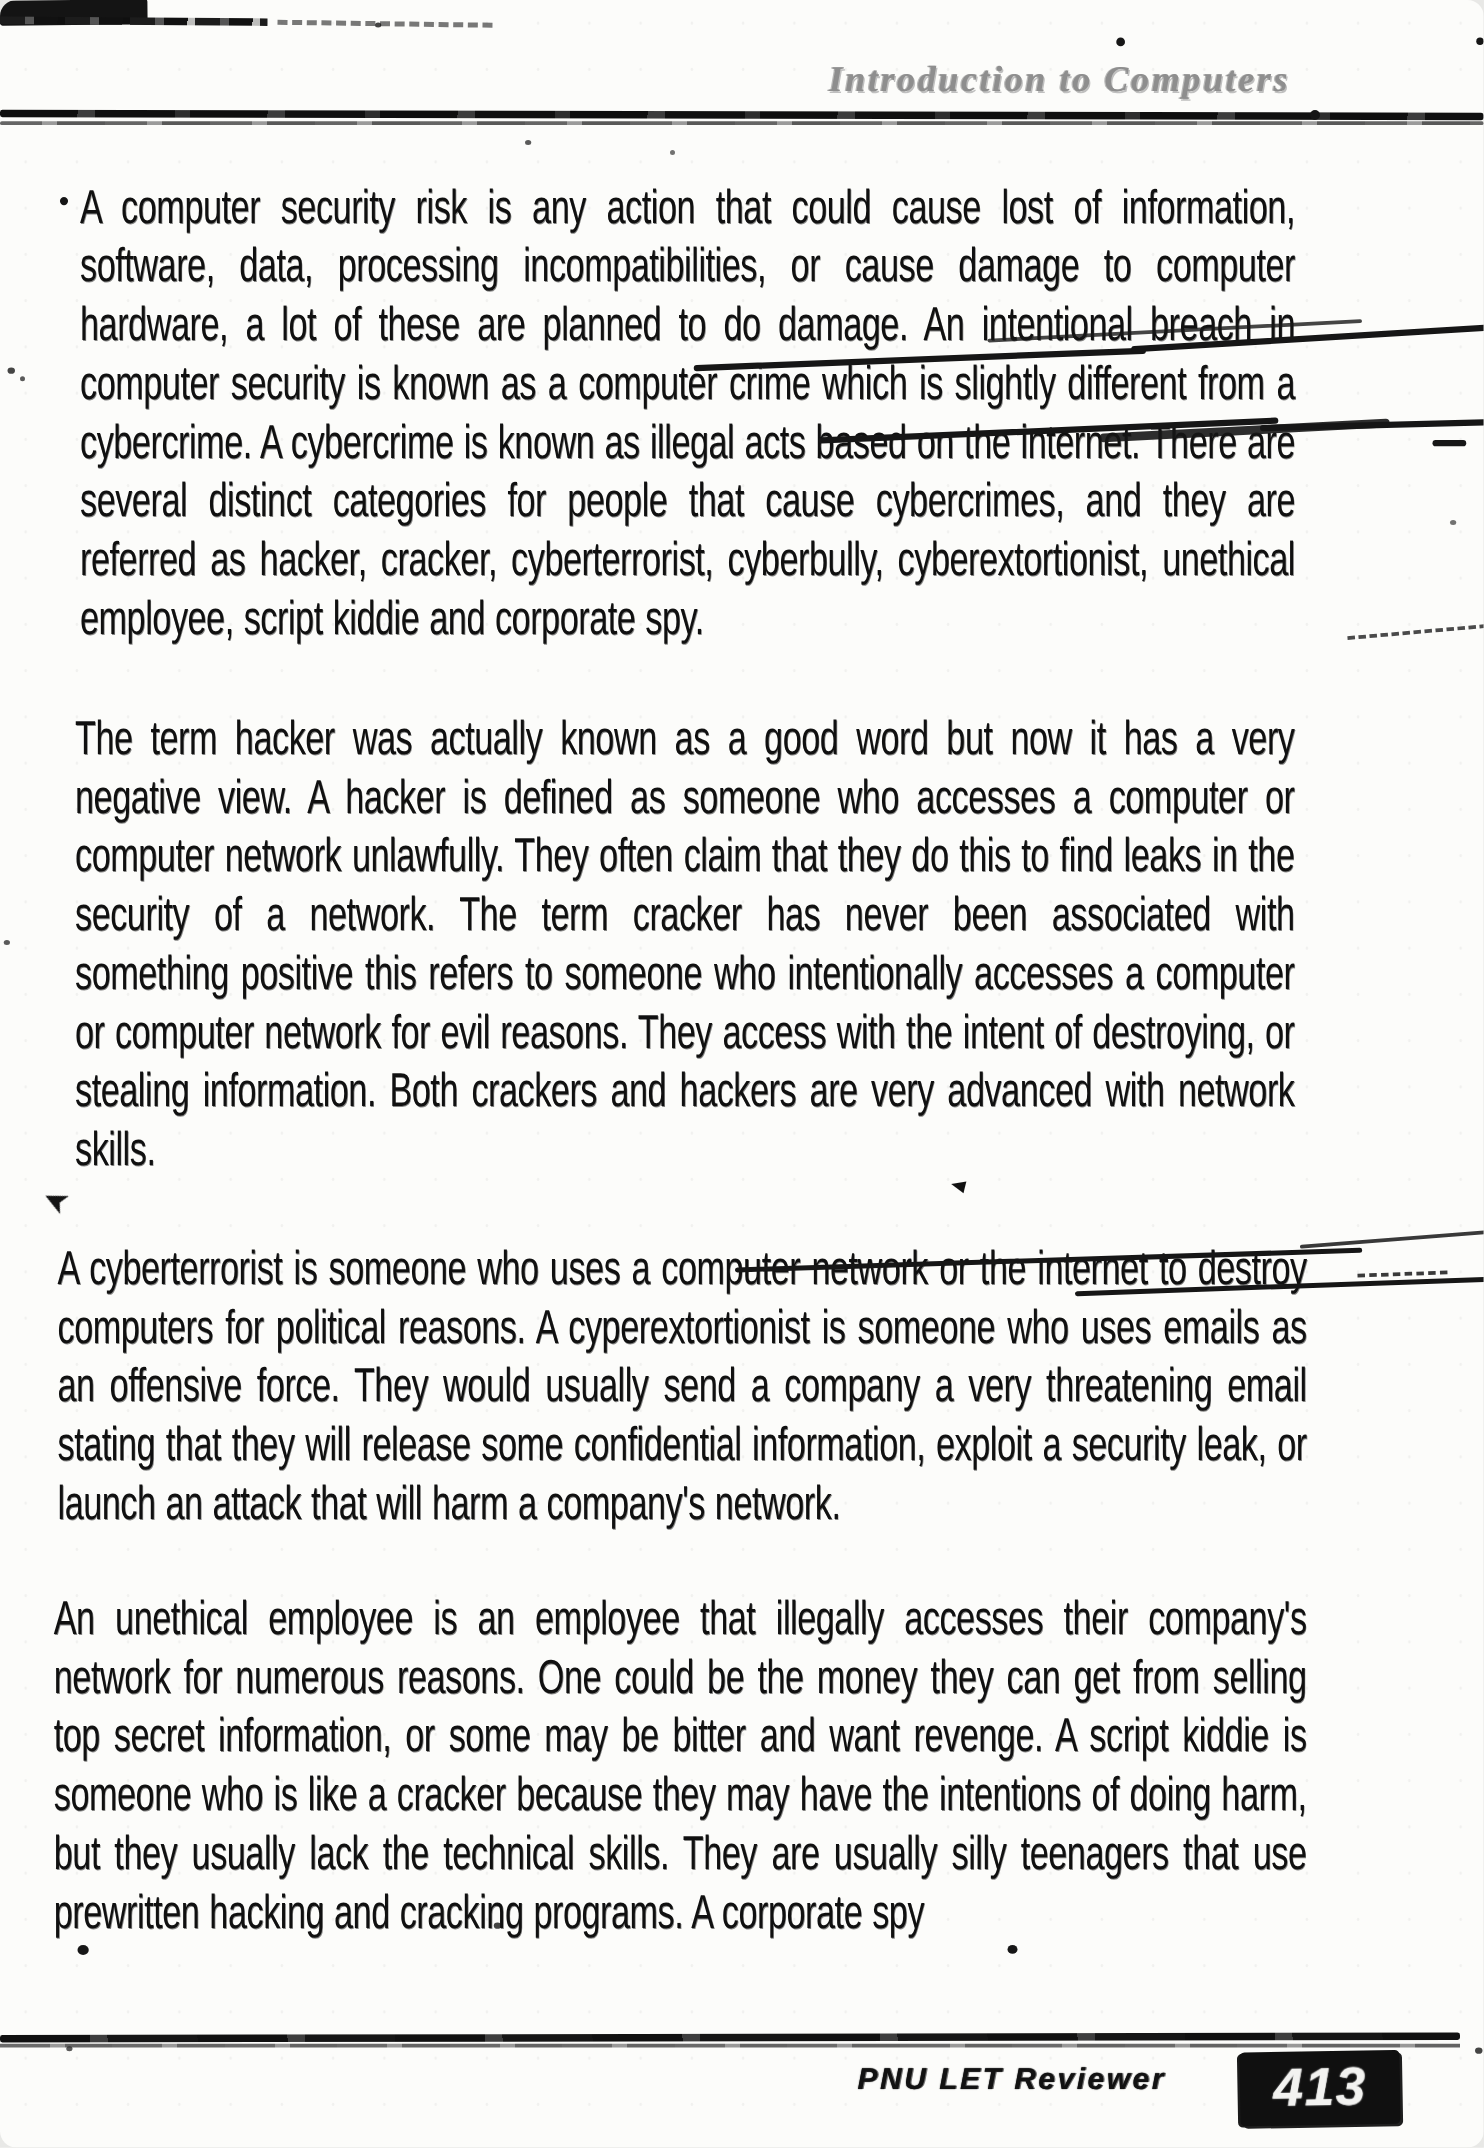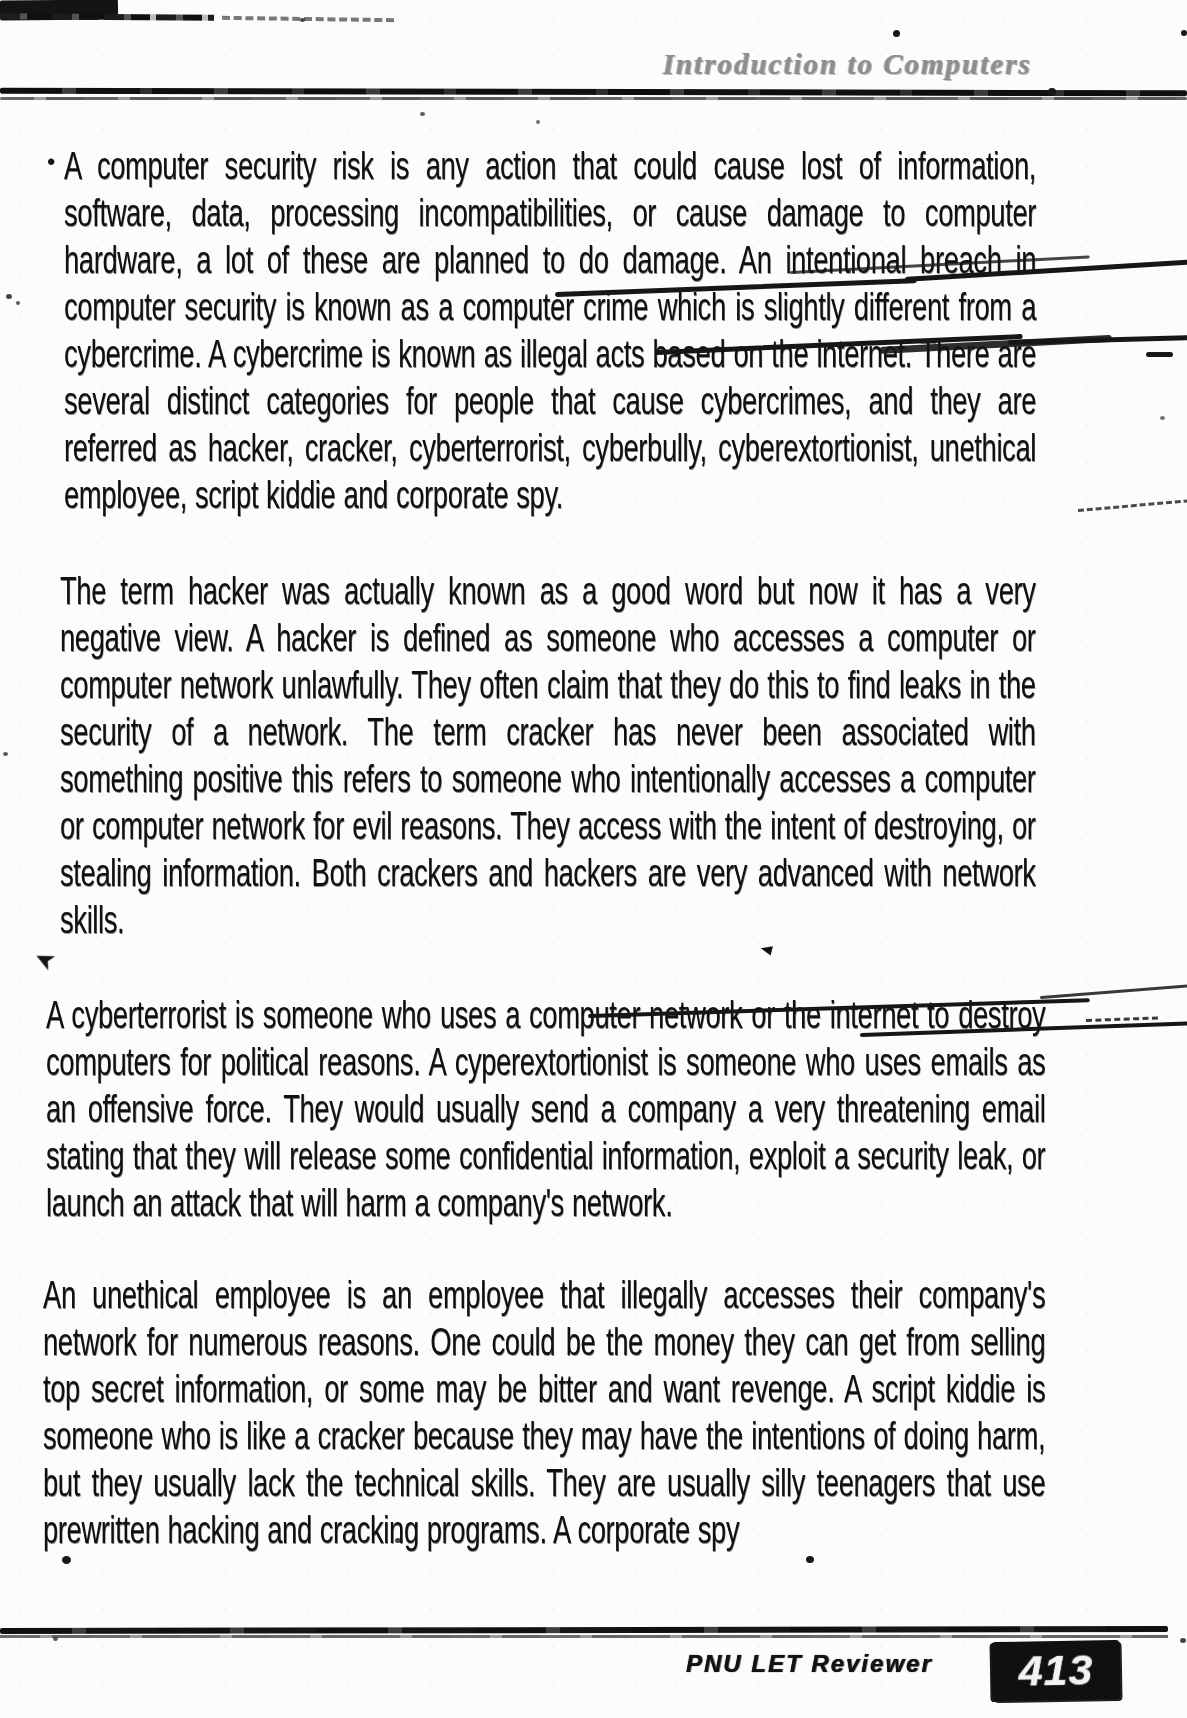--- a/index.html
+++ b/index.html
@@ -6,20 +6,21 @@
   .page{
     position:relative;
     width:1187px;height:1718px;
     margin:0 auto;
     background:#fcfcfa;
     background-image:radial-gradient(rgba(40,40,40,0.05) 1px, transparent 1.3px);
     background-size:41px 37px;
     overflow:hidden;
     font-family:"Liberation Sans", sans-serif;
     color:#101010;
+    border-radius:13px;
   }
   
   .hdr-title{
     position:absolute;left:640px;top:48px;width:392px;
     text-align:right;
     font-family:"Liberation Serif", serif;
     font-style:italic;font-weight:700;
     font-size:29px;letter-spacing:2px;
     color:#8d8d8d;
     text-shadow:1px 1px 0 rgba(150,150,150,.6), -1px 0 0 rgba(120,120,120,.5);

